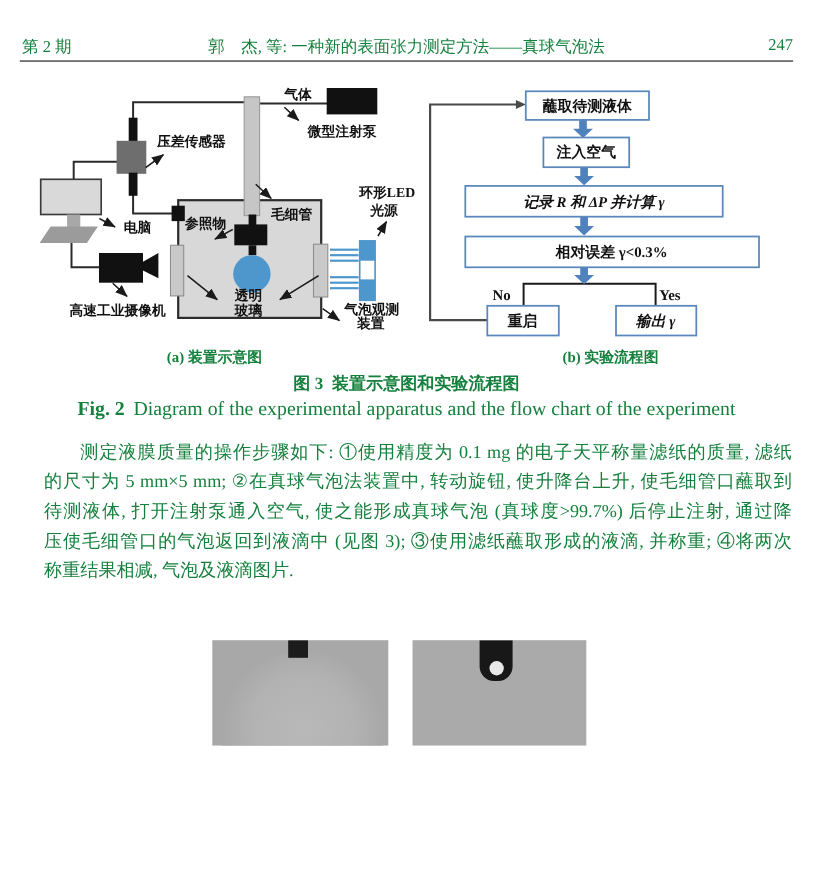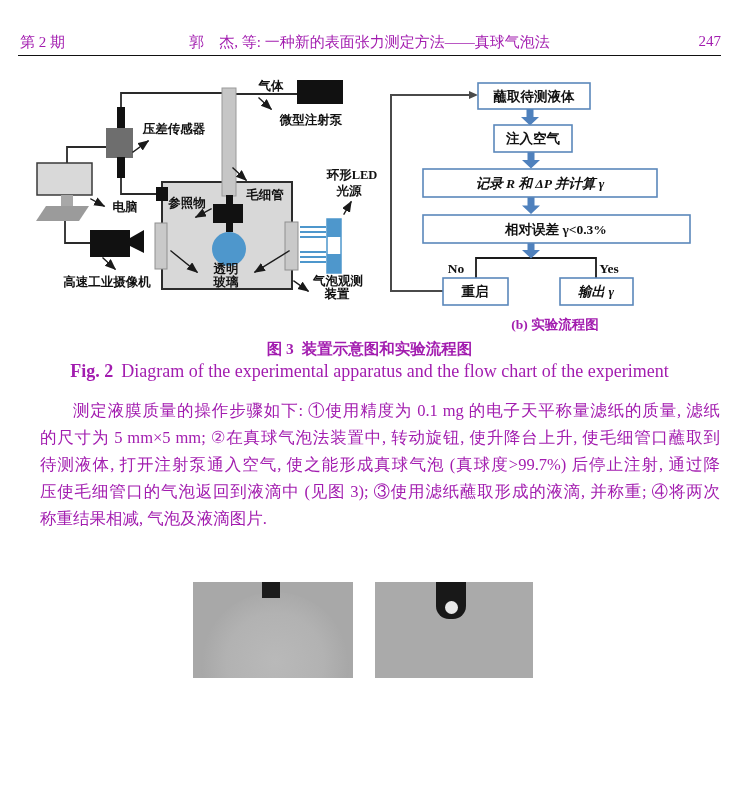--- a/index.html
+++ b/index.html
@@ -1,17 +1,17 @@
 <!DOCTYPE html>
 <html><head>
 <meta charset="utf-8">
 <style>
   html,body{margin:0;padding:0;background:#fff;}
   .page{position:relative;width:739px;height:678px;background:#fff;overflow:hidden;
-        font-family:"Liberation Serif","DejaVu Serif",serif;color:#a21caf;}
+        font-family:"Liberation Serif","DejaVu Serif",serif;color:#15803d;}
   
   .hdr-issue{position:absolute;left:20px;top:33px;font-size:15px;}
   .hdr-title{position:absolute;left:0;top:33px;width:739px;text-align:center;font-size:15px;}
   .hdr-page{position:absolute;right:18px;top:33px;font-size:15px;}
   .hdr-rule{position:absolute;left:18px;top:55px;width:703px;border-top:1.6px solid #111;}
   
   svg.diagram{position:absolute;left:0;top:0;}
   .svg-label{font-family:"Liberation Serif","DejaVu Serif",serif;font-weight:700;font-size:12.5px;fill:#111;}
   .flow-text{font-family:"Liberation Serif","DejaVu Serif",serif;font-weight:700;font-size:13.5px;fill:#111;}
   
@@ -161,20 +161,21 @@
       <text class="flow-text" x="533" y="143" text-anchor="middle">注入空气</text>
       <text class="flow-text" x="540" y="188" text-anchor="middle" font-style="italic">记录 R 和 ΔP 并计算 γ</text>
       <text class="flow-text" x="556" y="234" text-anchor="middle">相对误差 γ&lt;0.3%</text>
       <text class="flow-text" x="456" y="273" text-anchor="middle">No</text>
       <text class="flow-text" x="609" y="273" text-anchor="middle">Yes</text>
       <text class="flow-text" x="475" y="296" text-anchor="middle">重启</text>
       <text class="flow-text" x="596" y="296" text-anchor="middle" font-style="italic">输出 γ</text>
     </g>
   </svg>
 
+  <div class="subcap" style="left:110px;top:316px;width:170px;">(a) 装置示意图</div>
   <div class="subcap" style="left:465px;top:316px;width:180px;">(b) 实验流程图</div>
 
   <div class="figcap-cn" style="top:339px;">
     <span class="cap-label">图 3</span><span class="cap-text">装置示意图和实验流程图</span>
   </div>
   <div class="figcap-en" style="top:361px;">
     <span class="cap-label">Fig. 2</span><span class="cap-text">Diagram of the experimental apparatus and the flow chart of the experiment</span>
   </div>
 
   <div class="para">

